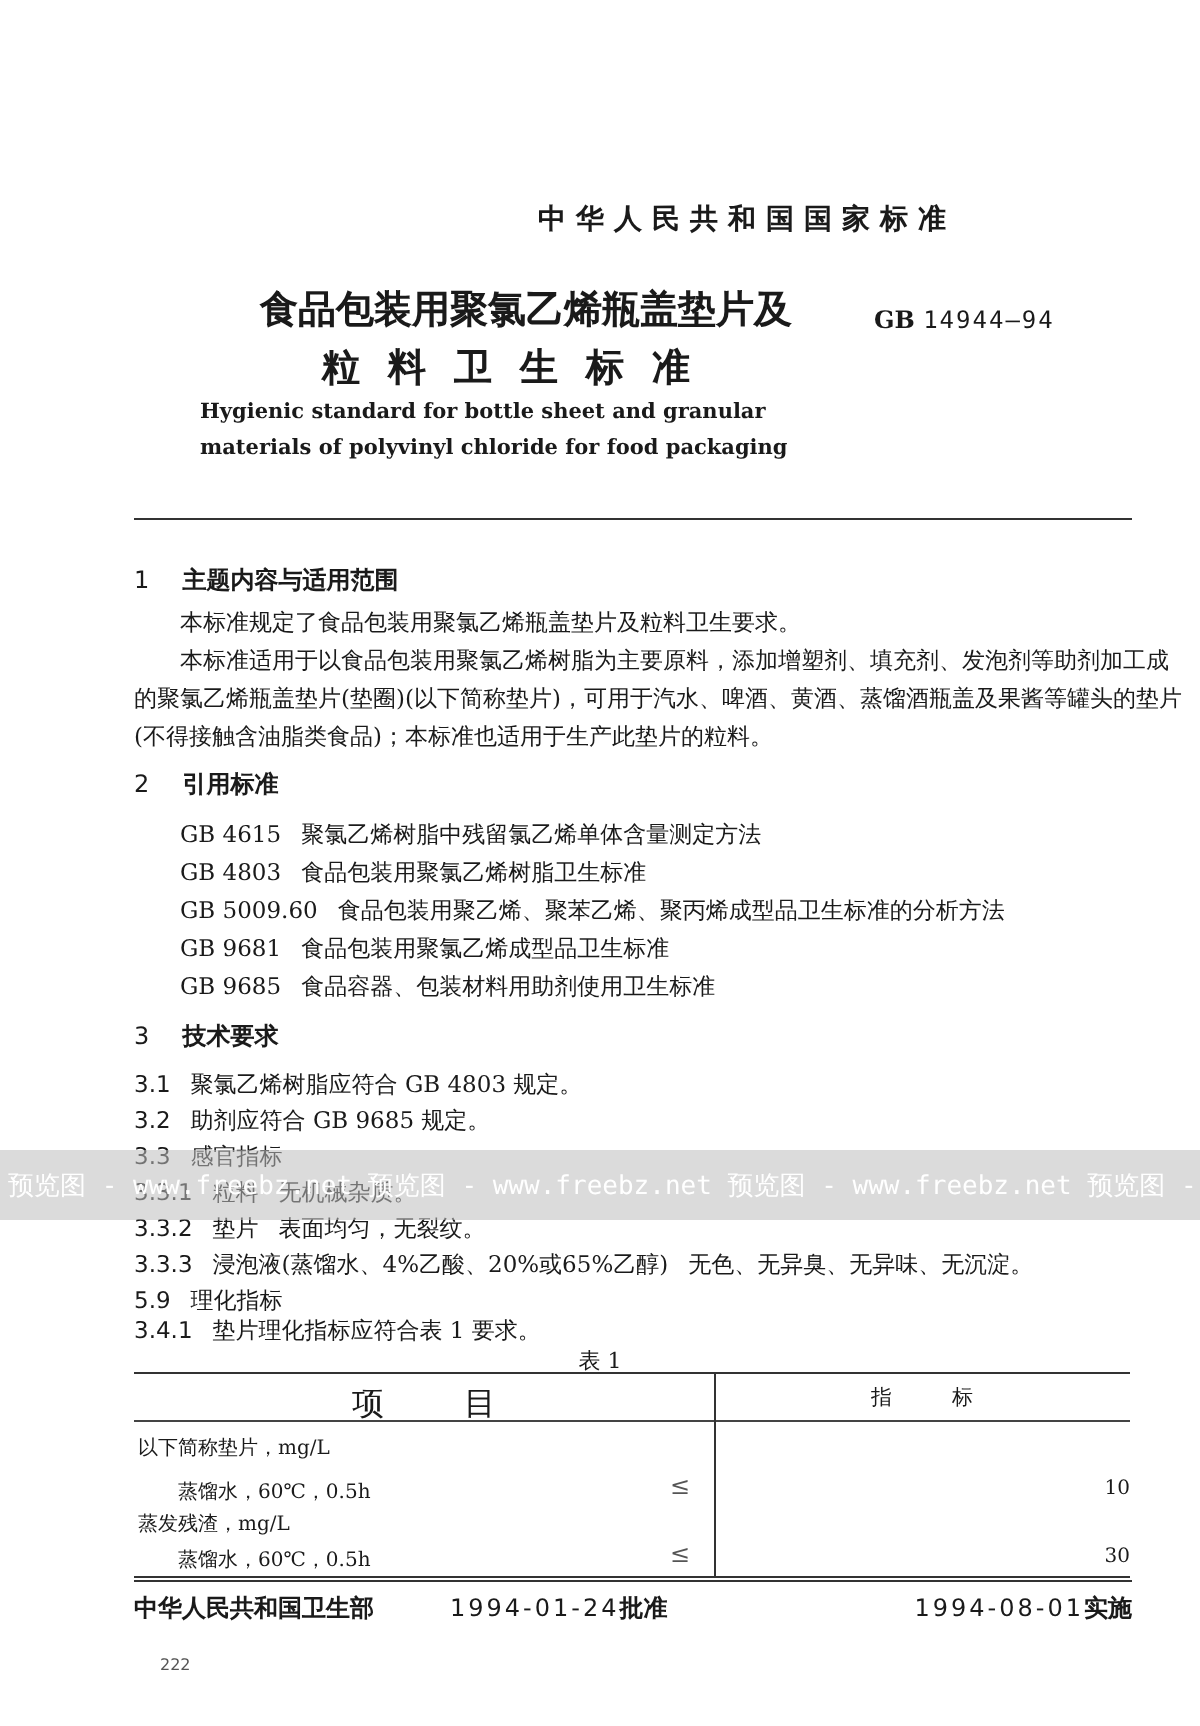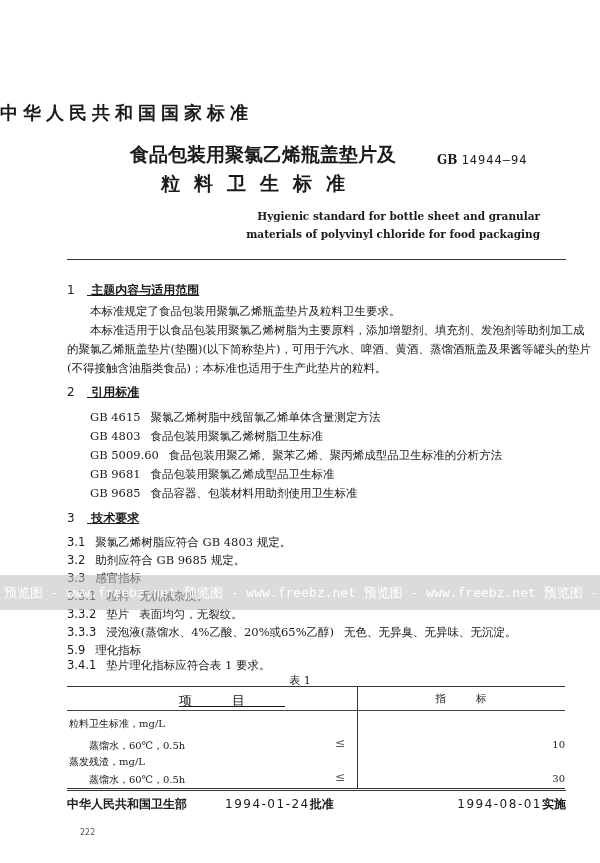--- a/index.html
+++ b/index.html
@@ -15,22 +15,22 @@
       font-family: "DejaVu Serif", "Liberation Serif", serif;
       color: #1a1a1a;
     }
     .abs { position: absolute; }
     .sans { font-family: "DejaVu Sans", "Liberation Sans", sans-serif; }
     .serif { font-family: "DejaVu Serif", "Liberation Serif", serif; }
 
     
     .national-std {
       left: 0; width: 478px; top: 101px;
-      text-align: left;
-      font-size: 18px;
+      text-align: right;
+      font-size: 14px;
       font-weight: bold;
       letter-spacing: 5px;
     }
     .title-line1 {
       left: 130px; width: 260px; top: 142px;
       text-align: center;
       font-size: 19px;
       font-weight: bold;
       letter-spacing: 0px;
       white-space: nowrap;
@@ -49,41 +49,39 @@
       font-weight: bold;
       white-space: nowrap;
     }
     .std-code .num {
       font-family: "DejaVu Sans Mono", "Liberation Mono", monospace;
       font-weight: normal;
       letter-spacing: 1px;
     }
     .en-title {
       left: 100px; width: 440px;
-      text-align: right;
+      text-align: left;
       font-size: 10.5px;
       font-weight: bold;
       white-space: nowrap;
-      margin-top: 10px;
     }
     .en-title.l1 { top: 200px; }
     .en-title.l2 { top: 218px; }
 
     .rule {
       left: 67px; width: 499px; top: 259px;
       height: 0; border-top: 1.5px solid #333;
     }
 
     
     .sec-head {
       left: 67px;
       font-size: 12px;
       font-weight: bold;
       white-space: nowrap;
-      text-decoration: underline;
     }
     .sec-head .sec-num {
       display: inline-block;
       width: 20px;
       font-weight: normal;
     }
     .para {
       font-size: 11.5px;
       white-space: nowrap;
       line-height: 19px;
@@ -141,23 +139,22 @@
     .tbl-head-row {
       position: absolute; left: 0; top: 0; width: 498px; height: 23px;
       border-bottom: 1px solid #444;
     }
     .tbl-divider {
       position: absolute; left: 290px; top: 0; width: 0; height: 101px;
       border-left: 1px solid #333;
     }
     .th-item {
       position: absolute; left: 0; width: 290px; top: 5px;
-      text-align: center; font-size: 13px; letter-spacing: 40px;
+      text-align: center; font-size: 16px; letter-spacing: 40px;
       text-indent: 40px;
-      text-decoration: underline;
     }
     .th-value {
       position: absolute; left: 290px; width: 208px; top: 5px;
       text-align: center; font-size: 10.5px; letter-spacing: 30px;
       text-indent: 30px;
     }
     .td-text {
       position: absolute; font-size: 10px; white-space: nowrap;
     }
     .td-le {
@@ -278,21 +275,21 @@
 </div>
 
 <div class="abs table-caption" style="top:673px;">表 1</div>
 <div class="abs tbl-wrap" style="top:686px;">
   <div class="tbl-head-row">
     <span class="th-item">项目</span>
     <span class="th-value">指标</span>
   </div>
   <div class="tbl-divider"></div>
 
-  <span class="td-text" style="left:2px; top:30px;">粒料卫生标准，mg/L</span>
+  <span class="td-text" style="left:2px; top:30px;">以下简称垫片，mg/L</span>
 
   <span class="td-text" style="left:22px; top:52px;">蒸馏水，60℃，0.5h</span>
   <span class="td-le" style="top:49px;">≤</span>
   <span class="td-val" style="top:52px;">10</span>
 
   <span class="td-text" style="left:2px; top:68px;">蒸发残渣，mg/L</span>
 
   <span class="td-text" style="left:22px; top:86px;">蒸馏水，60℃，0.5h</span>
   <span class="td-le" style="top:83px;">≤</span>
   <span class="td-val" style="top:86px;">30</span>

